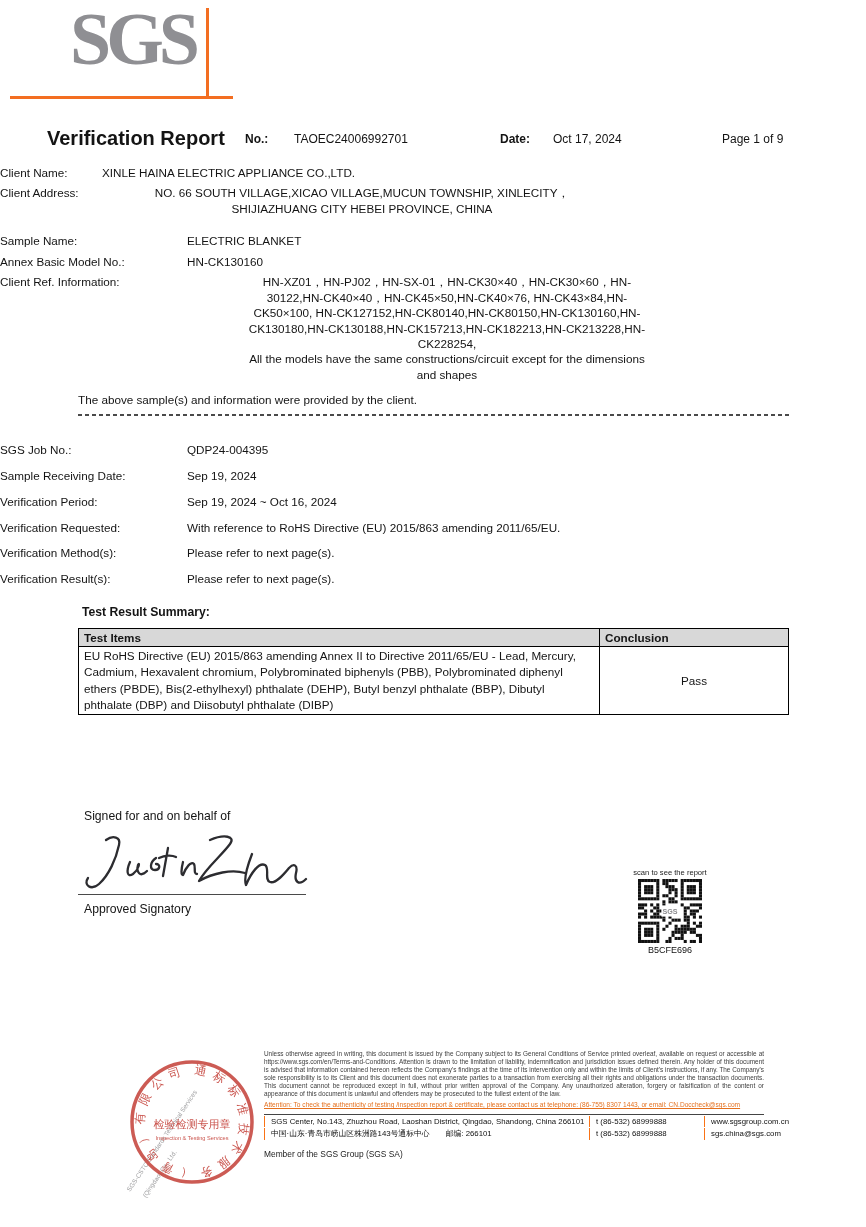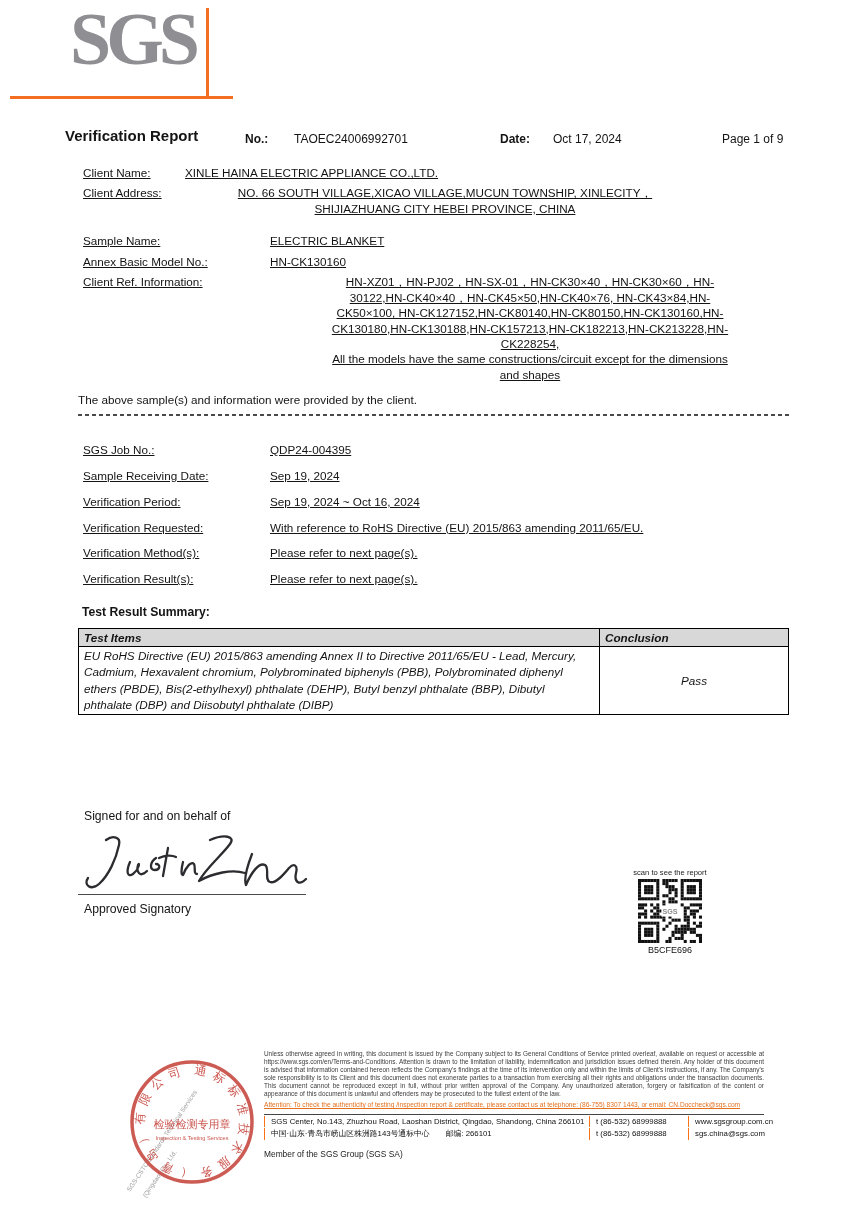--- a/index.html
+++ b/index.html
@@ -12,44 +12,44 @@
   .logo-area{position:absolute; top:0; left:0; width:260px; height:105px;}
   .sgs-logo{
     position:absolute; left:70px; top:2px; font-size:74px; font-weight:bold;
     color:#8f8f93; letter-spacing:-5px; line-height:1; font-family:"Liberation Serif", serif;
   }
   .logo-vline{position:absolute; left:206px; top:8px; width:3px; height:90px; background:#F36E21;}
   .logo-hline{position:absolute; left:10px; top:96px; width:223px; height:3px; background:#F36E21;}
   
   .title-row{position:absolute; top:127px; left:0; right:0; height:24px; font-size:12px;}
   .title-row span{position:absolute; white-space:nowrap;}
-  .doc-title{left:65px; top:0; font-size:15px; font-weight:bold;}
+  .doc-title{left:47px; top:0; font-size:20px; font-weight:bold;}
   .no-label{left:245px; top:5px; font-weight:bold;}
   .no-value{left:294px; top:5px;}
   .date-label{left:500px; top:5px; font-weight:bold;}
   .date-value{left:553px; top:5px;}
   .page-ind{left:722px; top:5px;}
   
   .content{position:absolute; top:160px; left:0; right:0; font-size:11.7px; line-height:1.32;}
-  .row{display:flex; padding-left:83px; margin-top:5px;text-decoration:underline;}
+  .row{display:flex; margin-top:5px;}
   .row .lbl{flex:0 0 102px;}
   .row.wide .lbl{flex:0 0 187px;}
   .row .val{flex:1; max-width:520px;}
   .addr-line, .ref-line{margin:0;text-align:center;}
   .sample-gap{margin-top:17px;}
   .note{padding-left:78px; margin-top:10px;}
   .dashline{
     margin:6px 74px 0 78px; height:2px;
     background:repeating-linear-gradient(90deg,#4a4a4a 0 4px,transparent 4px 7px);
   }
   .job-section{margin-top:26px;}
   .job-section .row{margin-top:0; margin-bottom:10.5px;}
   .summary-heading{padding-left:82px; margin-top:17px; font-weight:bold; font-size:12.2px;}
   table.result{
-    margin:8px 0 0 78px; border-collapse:collapse; width:711px; font-size:11.7px;font-style:italic;
+    margin:8px 0 0 78px; border-collapse:collapse; width:711px; font-size:11.7px;
   }
   table.result th, table.result td{border:1px solid #000; padding:1px 5px; vertical-align:middle;}
   table.result th{background:#d8d8d8; text-align:left; font-weight:bold;}
   th.conclusion, td.conclusion{width:178px; text-align:center;}
   td.testitems{line-height:1.38; padding:2px 6px;}
   
   .sig-block{margin-top:93px; padding-left:84px; font-size:12.2px;}
   .sig-svg{display:block; margin:4px 0 0 -4px;}
   .sig-line{width:228px; border-bottom:1.5px solid #4a4a4a; margin-left:-6px; margin-top:-6px;}
   .sig-name{margin-top:10px;}
@@ -61,21 +61,21 @@
   .qr-code-text{font-size:9px; margin-top:2px; color:#111;}
   
   .footer-right{position:absolute; left:264px; top:1050px; width:500px;}
   .legal{font-size:6.4px; line-height:1.26; color:#3d3d3d; text-align:justify;}
   .attention{font-size:6.6px; color:#E4701E; margin-top:3px; text-decoration:underline; line-height:1.3;}
   .addr-divider{border-top:1px solid #444; margin-top:4px;}
   .addr-row{display:flex; font-size:7.8px; color:#111; line-height:1.45; margin-top:1px;}
   .addr-cell{border-left:1px solid #f97316; padding-left:6px; white-space:nowrap;}
   .addr-cell.c1{flex:0 0 318px;}
   .addr-cell.c2{flex:0 0 92px;}
-  .addr-cell.c3{flex:1;}
+  .addr-cell.c3{flex:1;margin-left:16px;}
   .postcode{margin-left:14px;}
   .member{font-size:8.4px; color:#222; text-align:left; margin-top:9px; padding-right:4px;}
   .stamp-wrap{position:absolute; left:112px; top:1040px; width:160px; height:165px;}
 </style>
 </head>
 <body>
 
 <div class="page">
 
   <div class="logo-area">

